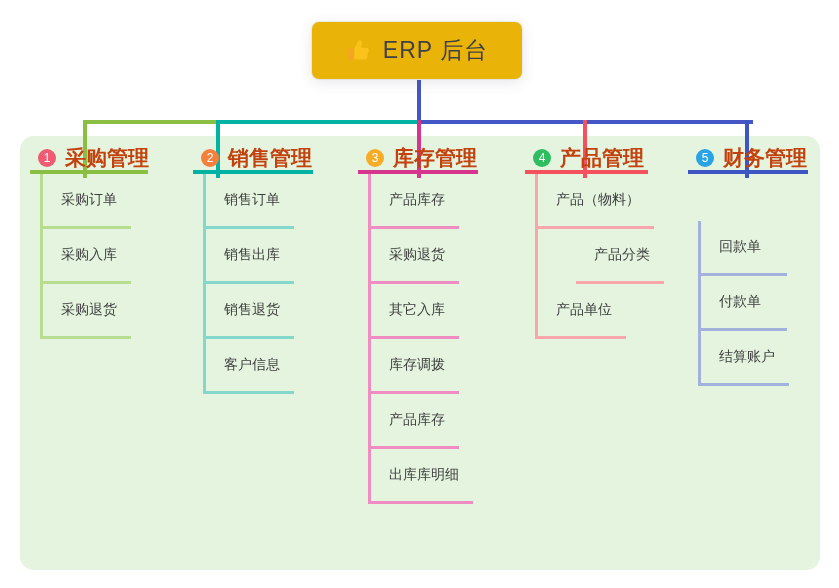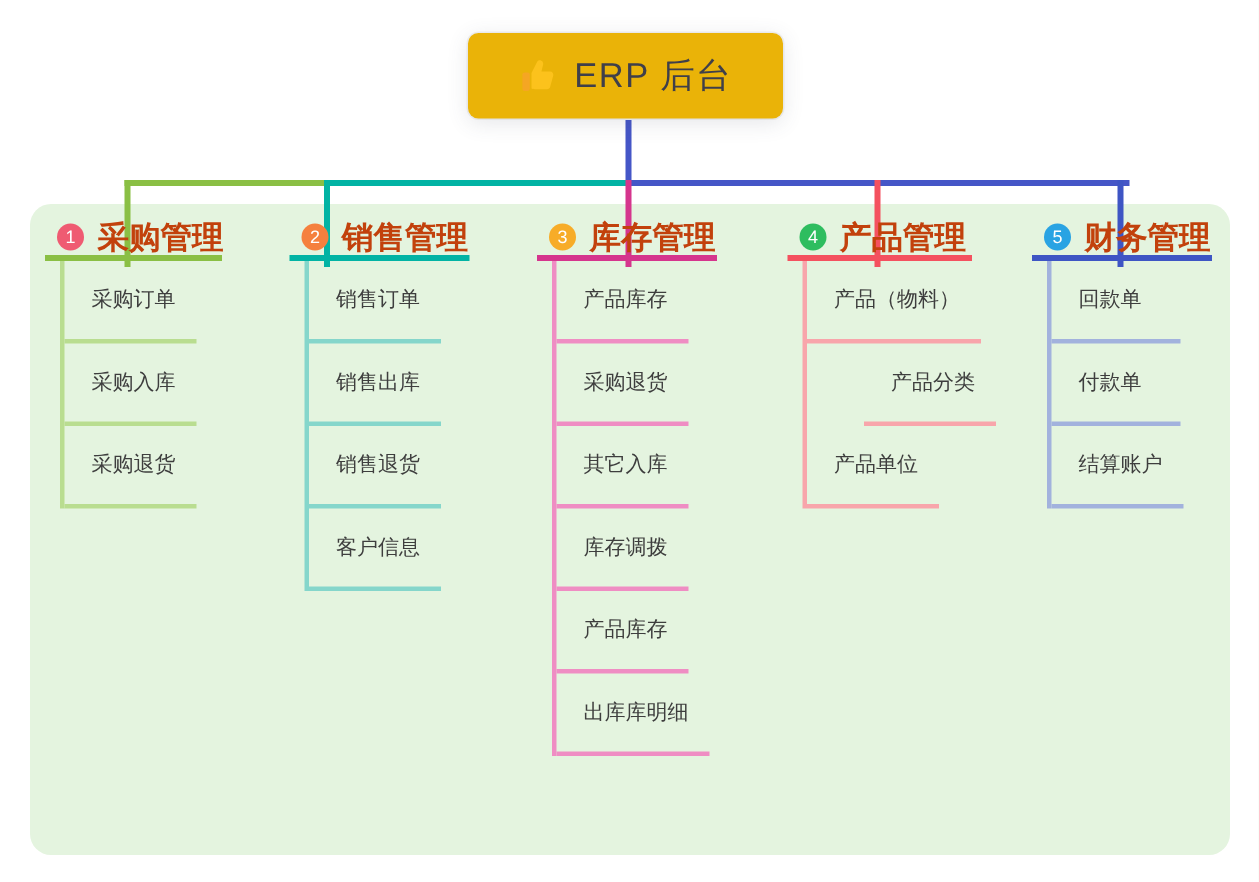--- a/index.html
+++ b/index.html
@@ -149,21 +149,21 @@
           <div class="child" style="border-bottom: 3px solid rgb(248, 165, 171);">
             <span class="child-label">产品单位</span>
           </div>
         </div>
       </div>
       <div class="branch" style="left: 688px; top: 146px;">
         <div class="branch-header" style="width: 120px; border-bottom: 4px solid rgb(62, 85, 196);">
           <span class="badge" style="background: rgb(41, 163, 227);">5</span>
           <span class="branch-title">财务管理</span>
         </div>
-        <div class="children" style="border-left: 3px solid rgb(162, 178, 221);">
+        <div class="children" style="border-left: 3px solid rgb(162, 178, 221); margin-top: 47px;">
           <div class="child" style="border-bottom: 3px solid rgb(162, 178, 221);">
             <span class="child-label">回款单</span>
           </div>
           <div class="child" style="border-bottom: 3px solid rgb(162, 178, 221);">
             <span class="child-label">付款单</span>
           </div>
           <div class="child" style="border-bottom: 3px solid rgb(162, 178, 221);">
             <span class="child-label">结算账户</span>
           </div>
         </div>

